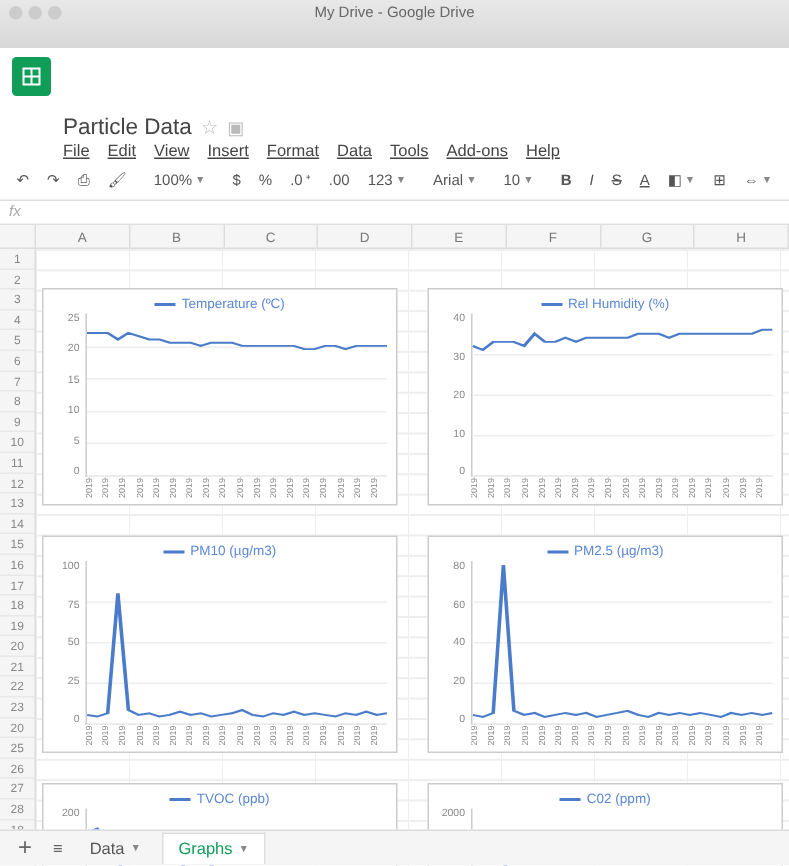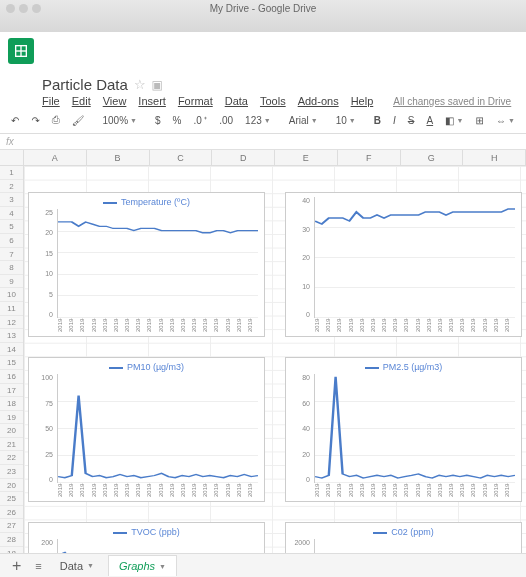--- a/index.html
+++ b/index.html
@@ -39,21 +39,21 @@
   .plotarea { position: absolute; left: 24px; right: 2px; top: 0; bottom: 14px; border-left: 1px solid #ccc; border-bottom: 1px solid #ccc; }
   .hgrid { position: absolute; left: 0; right: 0; border-top: 1px solid #eee; }
   .xaxis { position: absolute; left: 24px; right: 2px; bottom: 0; height: 14px; display: flex; font-size: 6px; color: #888; }
   .xt { flex: 1; writing-mode: vertical-rl; transform: rotate(180deg); text-align: right; overflow: hidden; white-space: nowrap; }
   svg.series { position: absolute; left: 0; top: 0; width: 100%; height: 100%; }
   svg.series polyline { fill: none; stroke: #4a7cc9; stroke-width: 1.2; }
   .bottombar { position: absolute; bottom: 0; left: 0; right: 0; height: 24px; background: #f5f5f5; border-top: 1px solid #ddd; display: flex; align-items: center; gap: 4px; padding: 0 6px; font-size: 11px; }
   .addsheet { font-size: 16px; color: #666; padding: 0 6px; }
   .allsheets { color: #666; padding: 0 4px; }
   .tab { padding: 4px 10px; color: #555; display: flex; align-items: center; gap: 4px; }
-  .tab.active { background: #fff; border-top: 1px solid #ddd; border-left: 1px solid #ddd; border-right: 1px solid #ddd; color: #0f9d58; font-style: italic; }
+  .tab.active { background: #fff; border-top: 1px solid #ddd; border-left: 1px solid #ddd; border-right: 1px solid #ddd; color: #0f9d58; }
   .tab .caret { color: #888; }
   .bold { font-weight: bold; }
   .italic { font-style: italic; }
   .strike { text-decoration: line-through; }
   .underline { text-decoration: underline; }
 </style>
 </head>
 <body>
 
 <div class="titlebar">
@@ -82,21 +82,20 @@
     <div class="menubar">
       <span>File</span>
       <span>Edit</span>
       <span>View</span>
       <span>Insert</span>
       <span>Format</span>
       <span>Data</span>
       <span>Tools</span>
       <span>Add-ons</span>
       <span>Help</span>
-      <span class="save">All changes saved in Drive</span>
     </div>
   </div>
 </div>
 
 <div class="toolbar">
   <span class="tb-btn">↶</span>
   <span class="tb-btn">↷</span>
   <span class="tb-btn">⎙</span>
   <span class="tb-btn">🖌</span>
   <span class="tb-sep"></span>
@@ -228,20 +227,21 @@
                 <div class="xt">2019-0…</div>
                 <div class="xt">2019-0…</div>
                 <div class="xt">2019-0…</div>
                 <div class="xt">2019-0…</div>
                 <div class="xt">2019-0…</div>
                 <div class="xt">2019-0…</div>
               </div>
             </div>
           </div>
           <div class="chart">
+            <div class="legend"><span class="dash"></span>Rel Humidity (%)</div>
             <div class="plot">
               <div class="yaxis">
                 <div>40</div>
                 <div>30</div>
                 <div>20</div>
                 <div>10</div>
                 <div>0</div>
               </div>
               <div class="plotarea">
                 <div class="hgrid" style="top: 25%;"></div>

